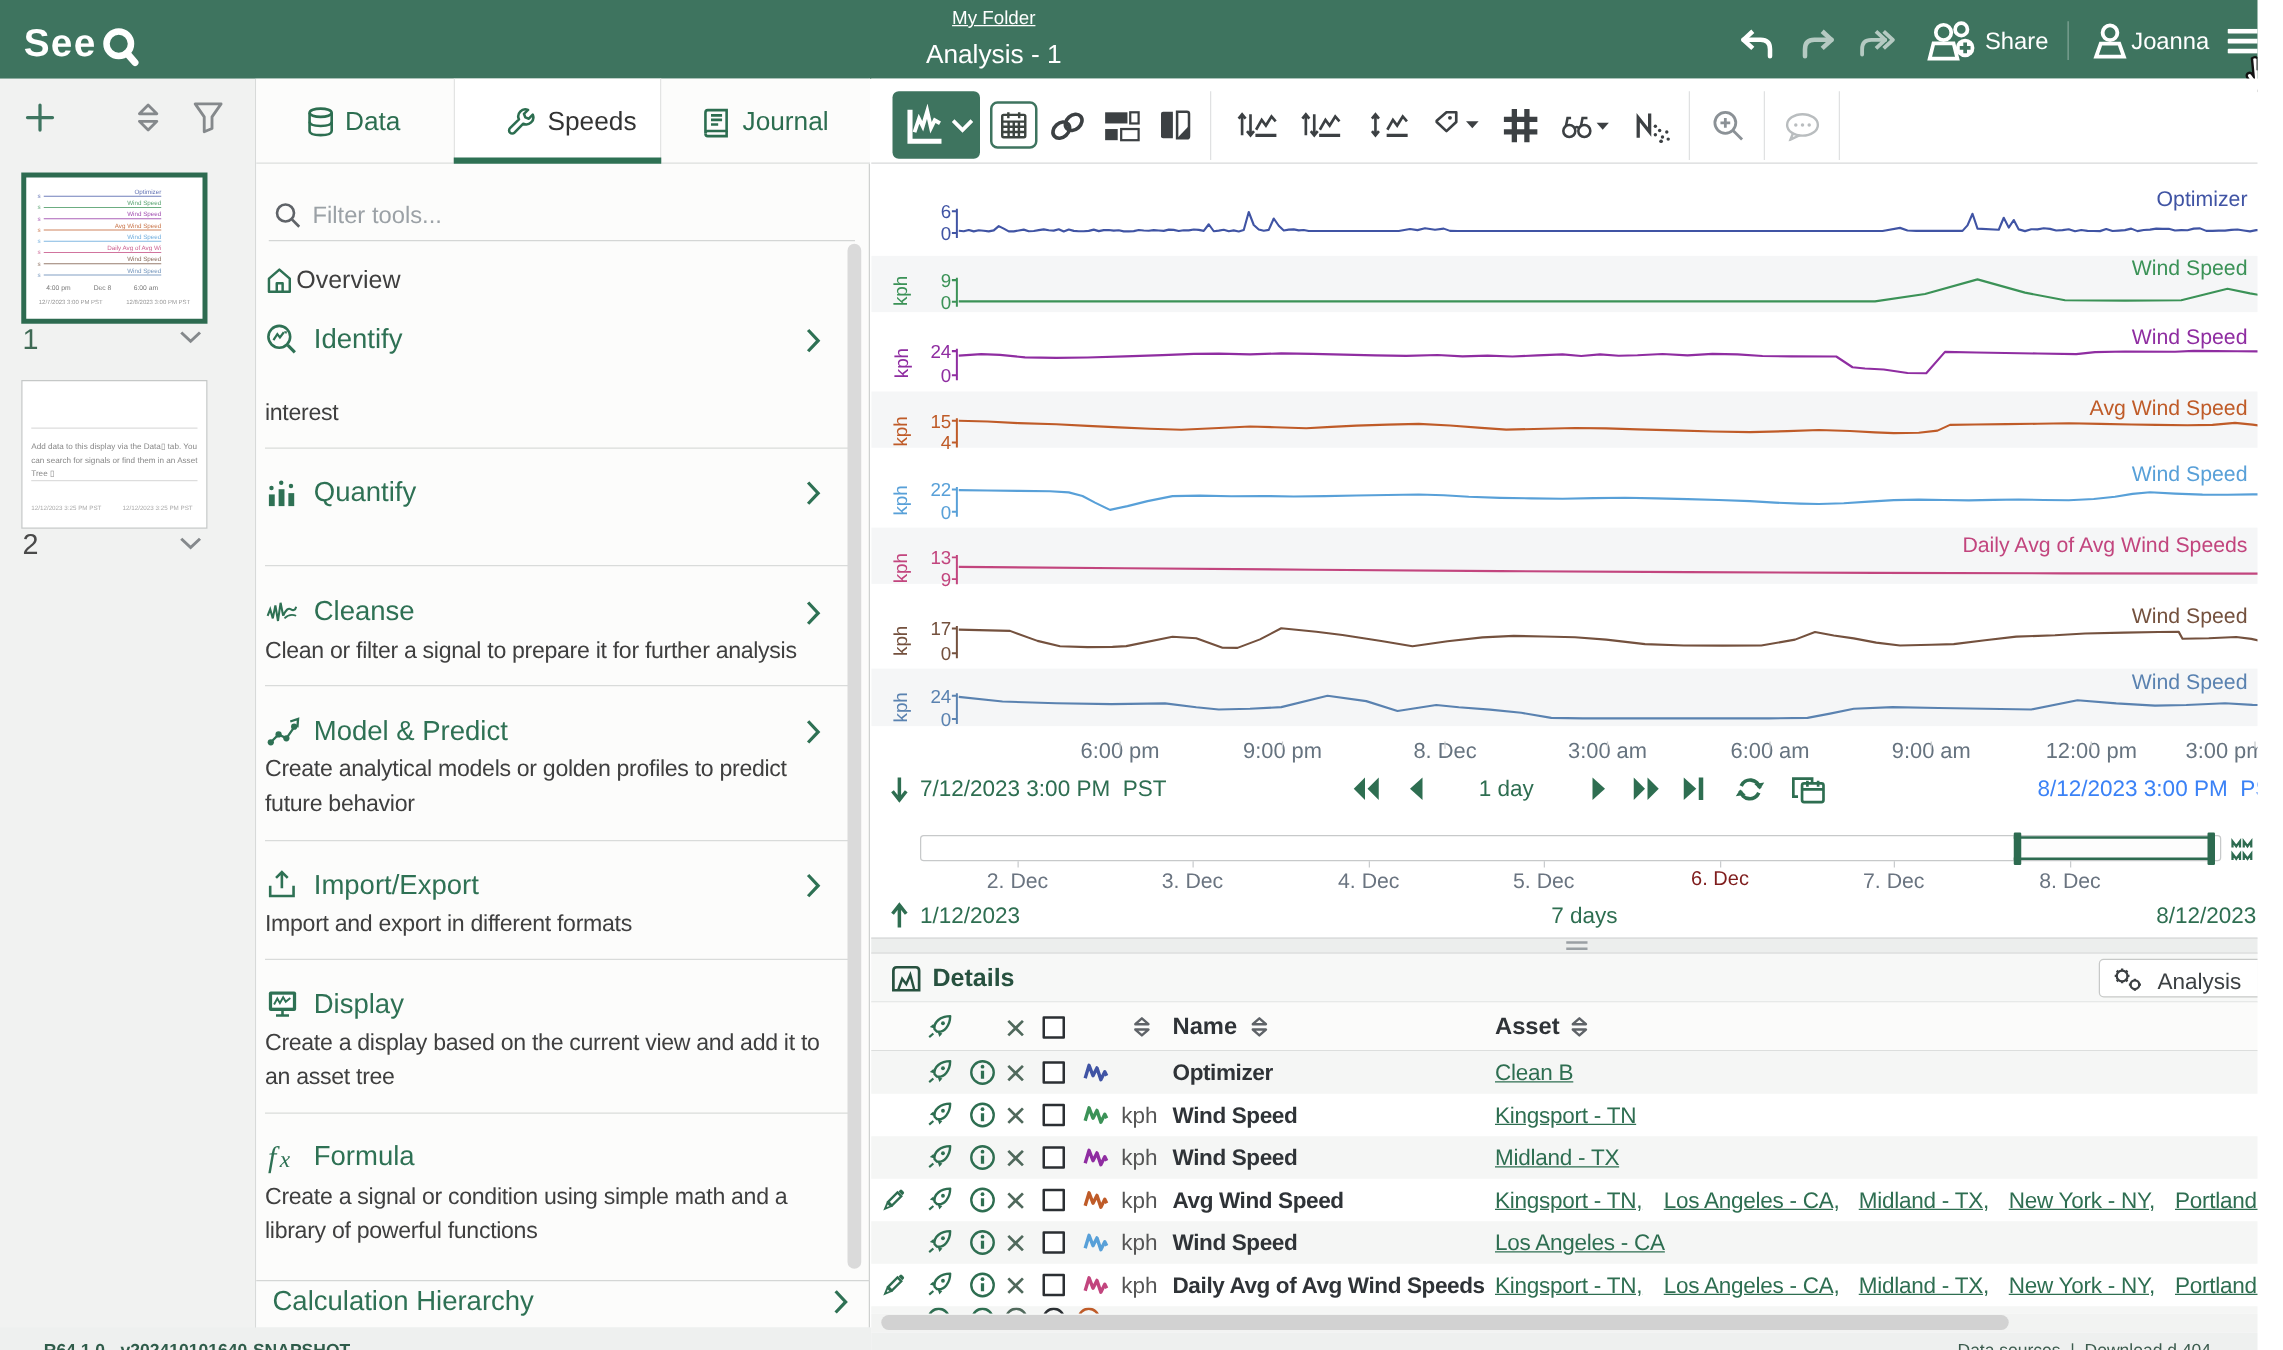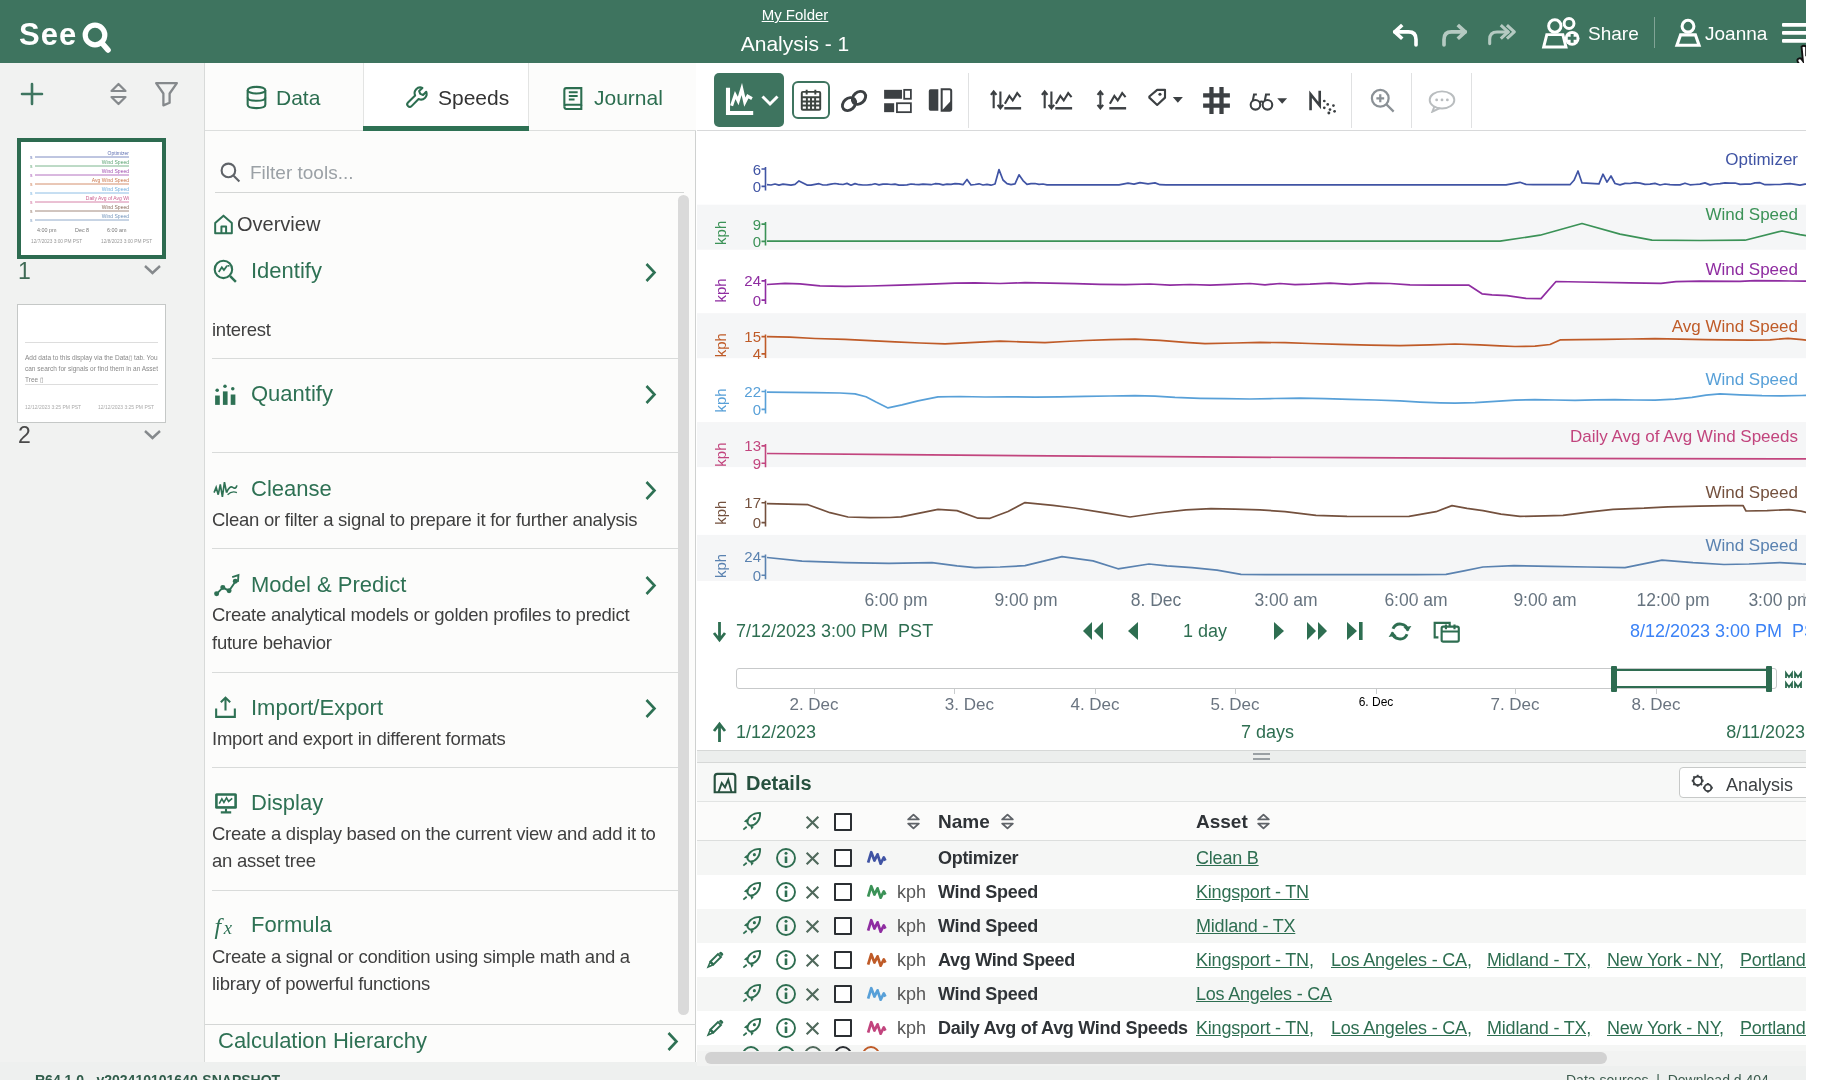--- a/index.html
+++ b/index.html
@@ -454,38 +454,38 @@
 <div class="a" style="left:1611px;top:669px;width:161px;height:19px;border-top:2.5px solid #2d6b50;border-bottom:2.5px solid #2d6b50;background:#fdfdfd"></div>
 <div class="a" style="left:1611px;top:666px;width:6px;height:26px;background:#2d6b50;border-radius:1px"></div>
 <div class="a" style="left:1766px;top:666px;width:6px;height:26px;background:#2d6b50;border-radius:1px"></div>
 <svg class="a" style="left:1783px;top:668px" width="22" height="22" viewBox="0 0 22 22" fill="none" stroke="#2d6b50" stroke-width="1.8">
       <path d="M2 10 L5 3 L8 10 M8 10 L11 3 L14 10 M2 19 L5 12 L8 19 M8 19 L11 12 L14 19" opacity="0"></path>
       <path d="M3 10 V5 L6 9 L9 5 V10 M12 10 V5 L15 9 L18 5 V10"></path>
       <path d="M3 20 V15 L6 19 L9 15 V20 M12 20 V15 L15 19 L18 15 V20"></path>
     </svg>
 <div class="a" style="left:774px;top:695px;width:80px;text-align:center;font-size:17px;color:#6a7480">2. Dec</div>
     <div class="a" style="left:814px;top:689px;width:1px;height:5px;background:#c9ccce"></div>
-    <div class="a" style="left:914px;top:695px;width:80px;text-align:right;font-size:17px;color:#6a7480">3. Dec</div>
+    <div class="a" style="left:914px;top:695px;width:80px;text-align:center;font-size:17px;color:#6a7480">3. Dec</div>
     <div class="a" style="left:954px;top:689px;width:1px;height:5px;background:#c9ccce"></div>
     <div class="a" style="left:1055px;top:695px;width:80px;text-align:center;font-size:17px;color:#6a7480">4. Dec</div>
     <div class="a" style="left:1095px;top:689px;width:1px;height:5px;background:#c9ccce"></div>
     <div class="a" style="left:1195px;top:695px;width:80px;text-align:center;font-size:17px;color:#6a7480">5. Dec</div>
     <div class="a" style="left:1235px;top:689px;width:1px;height:5px;background:#c9ccce"></div>
-    <div class="a" style="left:1336px;top:695px;width:80px;text-align:center;font-size:12px;color:#000000">6. Dec</div>
+    <div class="a" style="left:1336px;top:695px;width:80px;text-align:center;font-size:16px;color:#7f1d1d">6. Dec</div>
     <div class="a" style="left:1376px;top:689px;width:1px;height:5px;background:#c9ccce"></div>
     <div class="a" style="left:1475px;top:695px;width:80px;text-align:center;font-size:17px;color:#6a7480">7. Dec</div>
     <div class="a" style="left:1515px;top:689px;width:1px;height:5px;background:#c9ccce"></div>
     <div class="a" style="left:1616px;top:695px;width:80px;text-align:center;font-size:17px;color:#6a7480">8. Dec</div>
     <div class="a" style="left:1656px;top:689px;width:1px;height:5px;background:#c9ccce"></div>
     <svg class="a" style="left:712px;top:720px" width="15" height="24" viewBox="0 0 15 24">
       <path d="M7.5 22 V6 M2 11 L7.5 4 L13 11" fill="none" stroke="#2e6e51" stroke-width="2.8"></path>
     </svg>
 <div class="a" style="left:736px;top:722px;font-size:18px;color:#2e6e51">1/12/2023</div>
 <div class="a" style="left:1180px;top:722px;width:175px;text-align:center;font-size:18px;color:#2e6e51">7 days</div>
-<div class="a" style="left:1680px;top:722px;width:125px;text-align:right;font-size:18px;color:#2e6e51">8/11/2023</div>
+<div class="a" style="left:1680px;top:722px;width:125px;text-align:right;font-size:18px;color:#2e6e51">8/12/2023</div>
 <div class="a" style="left:697px;top:750px;width:1129px;height:13px;background:#eceeed;border-top:1px solid #d6d8d7;border-bottom:1px solid #d6d8d7"></div>
 <div class="a" style="left:1253px;top:753px;width:17px;height:2px;background:#9aa0a4"></div>
 <div class="a" style="left:1253px;top:758px;width:17px;height:2px;background:#9aa0a4"></div>
 <div class="a" style="left:697px;top:763px;width:1129px;height:39px;background:#f7f8f7;border-bottom:1px solid #e2e4e3"></div>
 <svg class="a" style="left:712px;top:771px" width="26" height="24" viewBox="0 0 24 22">
       <path d="M2.5 19.5 V5 Q2.5 2.5 5 2.5 H19 Q21.5 2.5 21.5 5 V19.5 Z" fill="none" stroke="#27513f" stroke-width="2"></path>
       <path d="M6 19.5 L9 11 L12 15 L15 8 L18 19.5" fill="none" stroke="#27513f" stroke-width="1.8"></path>
     </svg>
 <div class="a" style="left:746px;top:772px;font-size:20px;font-weight:bold;color:#27513f">Details</div>
 <div class="a" style="left:1679px;top:767px;width:134px;height:31px;background:#fff;border:1px solid #c7c9c8;border-radius:4px"></div>

